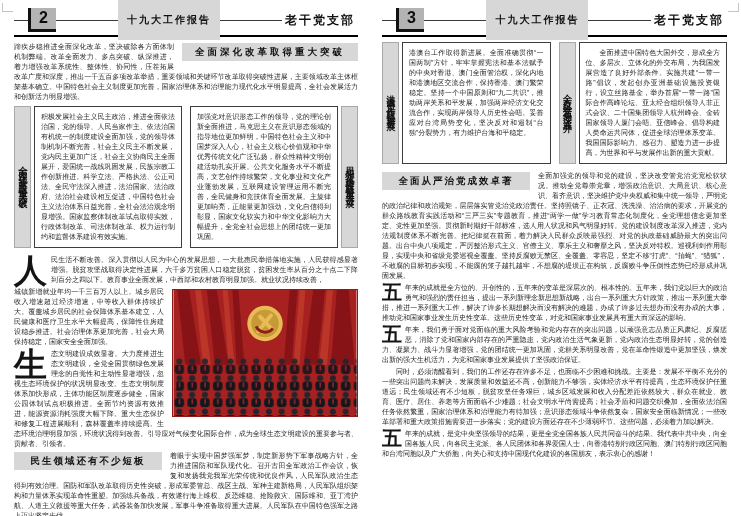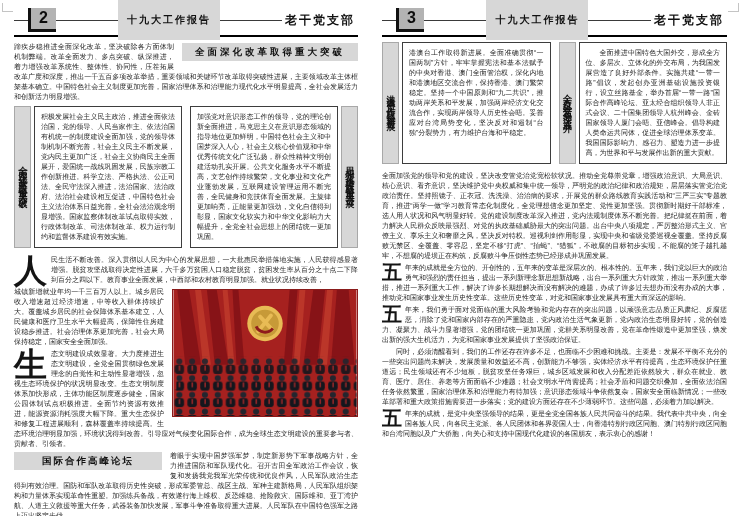--- a/index.html
+++ b/index.html
@@ -120,21 +120,21 @@
 
       <div class="txt para">
         <span>城镇新增就业年均一千三百万人以上。城乡居民收入增速超过经济增速，中等收入群体持续扩大。覆盖城乡居民的社会保障体系基本建立，人民健康和医疗卫生水平大幅提高，保障性住房建设稳步推进。社会治理体系更加完善，社会大局保持稳定，国家安全全面加强。</span>
       </div>
 
       <div class="txt para">
         <span class="dropcap">生</span><span>态文明建设成效显著。大力度推进生态文明建设，全党全国贯彻绿色发展理念的自觉性和主动性显著增强，忽视生态环境保护的状况明显改变。生态文明制度体系加快形成，主体功能区制度逐步健全，国家公园体制试点积极推进。全面节约资源有效推进，能源资源消耗强度大幅下降。重大生态保护和修复工程进展顺利，森林覆盖率持续提高。生态环境治理明显加强，环境状况得到改善。引导应对气候变化国际合作，成为全球生态文明建设的重要参与者、贡献者、引领者。</span>
       </div>
 
       <div class="txt para">
-        <div class="banner banner--fl">国际合作高峰论坛</div>
+        <div class="banner banner--fl">民生领域还有不少短板</div>
         <span>着眼于实现中国梦强军梦，制定新形势下军事战略方针，全力推进国防和军队现代化。召开古田全军政治工作会议，恢复和发扬我党我军光荣传统和优良作风，人民军队政治生态得到有效治理。国防和军队改革取得历史性突破，形成军委管总、战区主战、军种主建新格局，人民军队组织架构和力量体系实现革命性重塑。加强练兵备战，有效遂行海上维权、反恐维稳、抢险救灾、国际维和、亚丁湾护航、人道主义救援等重大任务，武器装备加快发展，军事斗争准备取得重大进展。人民军队在中国特色强军之路上迈出坚定步伐。</span>
       </div>
     </div>
   </div>
 
   <div class="page page--right">
     <div class="corner corner--tr"></div>
 
     <div class="hdr">
       <span class="seg seg--s"></span>
@@ -151,20 +151,21 @@
         <div class="vtitle">港澳台工作取得新进展</div>
         <div class="boxc txt">港澳台工作取得新进展。全面准确贯彻“一国两制”方针，牢牢掌握宪法和基本法赋予的中央对香港、澳门全面管治权，深化内地和港澳地区交流合作，保持香港、澳门繁荣稳定。坚持一个中国原则和“九二共识”，推动两岸关系和平发展，加强两岸经济文化交流合作，实现两岸领导人历史性会晤。妥善应对台湾局势变化，坚决反对和遏制“台独”分裂势力，有力维护台海和平稳定。</div>
       </div>
       <div class="tbox">
         <div class="vtitle">全方位外交布局深入展开</div>
         <div class="boxc txt ind">全面推进中国特色大国外交，形成全方位、多层次、立体化的外交布局，为我国发展营造了良好外部条件。实施共建“一带一路”倡议，发起创办亚洲基础设施投资银行，设立丝路基金，举办首届“一带一路”国际合作高峰论坛、亚太经合组织领导人非正式会议、二十国集团领导人杭州峰会、金砖国家领导人厦门会晤、亚信峰会。倡导构建人类命运共同体，促进全球治理体系变革。我国国际影响力、感召力、塑造力进一步提高，为世界和平与发展作出新的重大贡献。</div>
       </div>
     </div>
 
     <div class="txt para">
+      <div class="banner banner--fl">全面从严治党成效卓著</div>
       <span>全面加强党的领导和党的建设，坚决改变管党治党宽松软状况。推动全党尊崇党章，增强政治意识、大局意识、核心意识、看齐意识，坚决维护党中央权威和集中统一领导，严明党的政治纪律和政治规矩，层层落实管党治党政治责任。坚持照镜子、正衣冠、洗洗澡、治治病的要求，开展党的群众路线教育实践活动和“三严三实”专题教育，推进“两学一做”学习教育常态化制度化，全党理想信念更加坚定、党性更加坚强。贯彻新时期好干部标准，选人用人状况和风气明显好转。党的建设制度改革深入推进，党内法规制度体系不断完善。把纪律挺在前面，着力解决人民群众反映最强烈、对党的执政基础威胁最大的突出问题。出台中央八项规定，严厉整治形式主义、官僚主义、享乐主义和奢靡之风，坚决反对特权。巡视利剑作用彰显，实现中央和省级党委巡视全覆盖。坚持反腐败无禁区、全覆盖、零容忍，坚定不移“打虎”、“拍蝇”、“猎狐”，不敢腐的目标初步实现，不能腐的笼子越扎越牢，不想腐的堤坝正在构筑，反腐败斗争压倒性态势已经形成并巩固发展。</span>
     </div>
 
     <div class="txt para">
       <span class="dropcap dropcap--sm">五</span><span>年来的成就是全方位的、开创性的，五年来的变革是深层次的、根本性的。五年来，我们党以巨大的政治勇气和强烈的责任担当，提出一系列新理念新思想新战略，出台一系列重大方针政策，推出一系列重大举措，推进一系列重大工作，解决了许多长期想解决而没有解决的难题，办成了许多过去想办而没有办成的大事，推动党和国家事业发生历史性变革。这些历史性变革，对党和国家事业发展具有重大而深远的影响。</span>
     </div>
 
     <div class="txt para">
       <span class="dropcap dropcap--sm">五</span><span>年来，我们勇于面对党面临的重大风险考验和党内存在的突出问题，以顽强意志品质正风肃纪、反腐惩恶，消除了党和国家内部存在的严重隐患，党内政治生活气象更新，党内政治生态明显好转，党的创造力、凝聚力、战斗力显著增强，党的团结统一更加巩固，党群关系明显改善，党在革命性锻造中更加坚强，焕发出新的强大生机活力，为党和国家事业发展提供了坚强政治保证。</span>
     </div>

